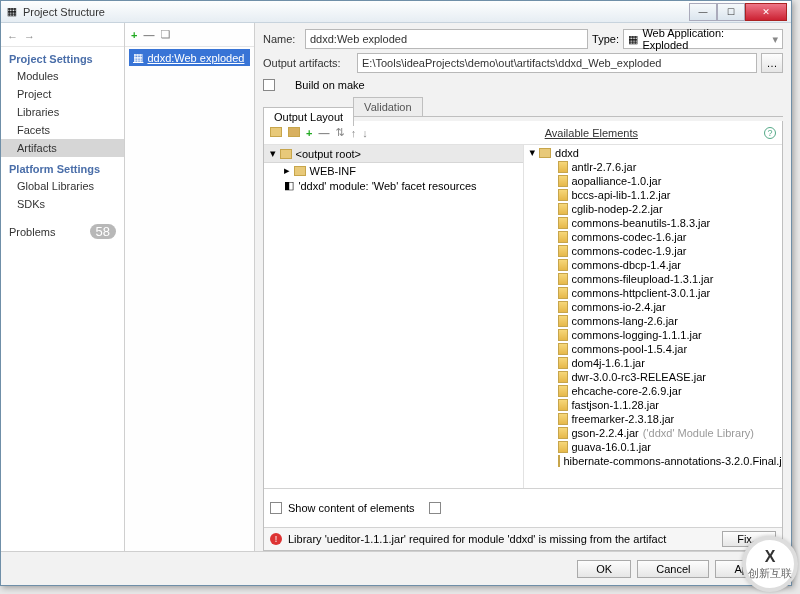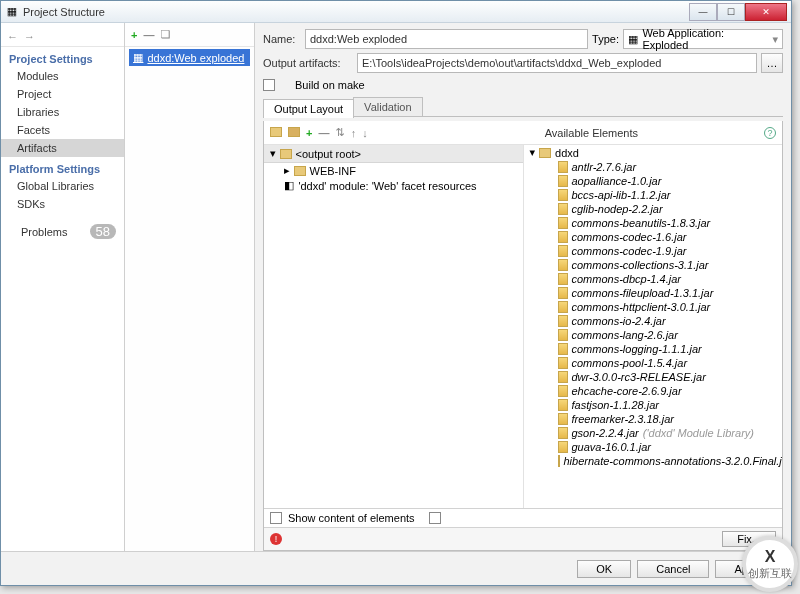--- a/index.html
+++ b/index.html
@@ -9,57 +9,57 @@
 .titlebar .title { flex: 1; color: #333; padding-left: 4px; }
 .titlebar .winbtns { display: flex; gap: 0; }
 .winbtn { width: 28px; height: 18px; border: 1px solid #aab; background: linear-gradient(#f6f9fb,#dbe5ee); display: flex; align-items: center; justify-content: center; font-size: 9px; color: #333; }
 .winbtn.close { background: linear-gradient(#e78,#c23); color: #fff; border-color: #a22; width: 42px; }
 .body { display: flex; height: calc(100% - 22px - 34px); }
 .sidebar { width: 124px; background: #fff; border-right: 1px solid #cfcfcf; display: flex; flex-direction: column; }
 .sidetools { height: 24px; border-bottom: 1px solid #e6e6e6; display: flex; align-items: center; gap: 6px; padding: 0 6px; color: #888; }
 .sidehdr { color: #4a6ea9; font-weight: bold; padding: 6px 8px 2px 8px; }
 .sideitem { padding: 3px 8px 3px 16px; color: #333; cursor: default; }
 .sideitem.sel { background: #d6d6d6; }
-.sideitem.prob { display: flex; justify-content: space-between; align-items: center; padding-left: 20px; gap: 20px; }
+.sideitem.prob { display: flex; justify-content: space-between; align-items: center; padding-left: 8px; gap: 20px; }
 .badge { background: #b8b8b8; color: #fff; border-radius: 8px; padding: 0 6px; font-size: 13px; }
 .mid { width: 130px; background: #fefefe; border-right: 1px solid #cfcfcf; }
 .midtools { height: 24px; border-bottom: 1px solid #e6e6e6; display: flex; align-items: center; gap: 6px; padding: 0 6px; }
 .plus { color: #2a2; font-weight: bold; }
 .minus { color: #888; font-weight: bold; }
 .miditem { margin: 2px 4px; padding: 2px 4px; background: #3874d6; color: #fff; text-decoration: underline; display: flex; align-items: center; gap: 4px; }
 .main { flex: 1; background: #f2f2f2; display: flex; flex-direction: column; padding: 6px 8px 0 8px; gap: 4px; }
 .row { display: flex; align-items: center; gap: 4px; }
 .lbl { color: #333; width: 90px; }
 .txt { flex: 1; height: 20px; border: 1px solid #b8b8b8; background: #fff; padding: 2px 4px; color: #333; }
 .typecombo { width: 160px; height: 20px; border: 1px solid #b8b8b8; background: #fff; display: flex; align-items: center; padding: 0 4px; gap: 4px; }
 .dotbtn { width: 22px; height: 20px; border: 1px solid #b8b8b8; background: linear-gradient(#fdfdfd,#e6e6e6); text-align: center; line-height: 18px; }
 .chkrow { display: flex; align-items: center; gap: 20px; padding: 2px 0; }
 .chk { width: 12px; height: 12px; border: 1px solid #888; background: #fff; }
 .tabs { display: flex; border-bottom: 1px solid #bfbfbf; }
 .tab { padding: 3px 10px; border: 1px solid #bfbfbf; border-bottom: none; background: #ededed; color: #555; margin-right: -1px; }
-.tab.active { background: #fff; color: #000; position: relative; top: 2px; }
+.tab.active { background: #fff; color: #000; position: relative; top: 10px; }
 .layoutbody { flex: 1; background: #fff; border: 1px solid #bfbfbf; border-top: none; display: flex; flex-direction: column; min-height: 0; }
 .layouttools { height: 24px; border-bottom: 1px solid #e2e2e2; display: flex; align-items: center; padding: 0 6px; gap: 6px; }
 .splitpane { flex: 1; display: flex; min-height: 0; }
 .leftpane { flex: 1; border-right: 1px solid #e2e2e2; overflow: auto; }
 .rightpane { flex: 1; overflow: auto; }
 .treehdr { background: #e9e9e9; padding: 2px 6px; border-bottom: 1px solid #d6d6d6; display: flex; align-items: center; gap: 4px; }
 .treeitem { padding: 1px 6px 1px 20px; display: flex; align-items: center; gap: 4px; white-space: nowrap; }
-.treeitem.l2 { padding-left: 34px; font-style: italic; }
+.treeitem.l2 { padding-left: 34px; }
 .folder { width: 12px; height: 10px; background: #e8c979; border: 1px solid #c7a54b; display: inline-block; }
 .jar { width: 10px; height: 12px; background: linear-gradient(#f6d77a,#e6b84a); border: 1px solid #c7a54b; display: inline-block; }
-.bottombar { border-top: 1px solid #d2d2d2; padding: 3px 6px; display: flex; align-items: center; gap: 6px; }
+.bottombar { border-top: 1px solid #d2d2d2; padding: 13px 6px; display: flex; align-items: center; gap: 6px; }
 .errrow { border-top: 1px solid #d2d2d2; background: #f6f6f6; padding: 3px 6px; display: flex; align-items: center; gap: 6px; }
 .erricon { width: 12px; height: 12px; border-radius: 50%; background: #d33; color: #fff; text-align: center; line-height: 12px; font-size: 9px; }
 .fixbtn { margin-left: auto; padding: 1px 14px; border: 1px solid #aaa; background: linear-gradient(#fdfdfd,#e6e6e6); }
 .footer { position: absolute; left: 0; right: 0; bottom: 0; height: 34px; background: #f2f2f2; border-top: 1px solid #cfcfcf; display: flex; align-items: center; justify-content: flex-end; padding: 0 10px; gap: 6px; }
 .btn { padding: 2px 18px; border: 1px solid #aaa; background: linear-gradient(#fdfdfd,#e6e6e6); }
 .watermark { position: absolute; right: 2px; bottom: 2px; width: 56px; height: 56px; border-radius: 50%; background: #fff; border: 4px solid #ddd; display: flex; flex-direction: column; align-items: center; justify-content: center; font-size: 8px; color: #666; box-shadow: 0 0 4px rgba(0,0,0,0.2); }
 .watermark .big { font-size: 16px; font-weight: bold; color: #333; }
-.availhdr { color: #333; margin-left: auto; margin-right: 120px; }
+.availhdr { color: #333; margin-left: auto; margin-right: 120px; text-decoration: underline; }
 .help { color: #5a8; border: 1px solid #5a8; border-radius: 50%; width: 12px; height: 12px; text-align: center; line-height: 11px; font-size: 9px; }
 .arrow { color: #888; }
 .iconbox { width: 14px; height: 14px; display: inline-flex; align-items: center; justify-content: center; }
 .gray { color: #999; }
 </style>
 </head>
 <body>
 
 <div class="window">
   <div class="titlebar">
@@ -190,24 +190,20 @@
                 <div class="treeitem l2">
                   <span class="jar"></span> 
                   <span>commons-codec-1.6.jar</span>
                 </div>
                 <div class="treeitem l2">
                   <span class="jar"></span> 
                   <span>commons-codec-1.9.jar</span>
                 </div>
                 <div class="treeitem l2">
                   <span class="jar"></span> 
-                  <span>commons-collections-3.1.jar</span>
-                </div>
-                <div class="treeitem l2">
-                  <span class="jar"></span> 
                   <span>commons-dbcp-1.4.jar</span>
                 </div>
                 <div class="treeitem l2">
                   <span class="jar"></span> 
                   <span>commons-fileupload-1.3.1.jar</span>
                 </div>
                 <div class="treeitem l2">
                   <span class="jar"></span> 
                   <span>commons-httpclient-3.0.1.jar</span>
                 </div>
@@ -219,20 +215,24 @@
                   <span class="jar"></span> 
                   <span>commons-lang-2.6.jar</span>
                 </div>
                 <div class="treeitem l2">
                   <span class="jar"></span> 
                   <span>commons-logging-1.1.1.jar</span>
                 </div>
                 <div class="treeitem l2">
                   <span class="jar"></span> 
                   <span>commons-pool-1.5.4.jar</span>
+                </div>
+                <div class="treeitem l2">
+                  <span class="jar"></span> 
+                  <span>dom4j-1.6.1.jar</span>
                 </div>
                 <div class="treeitem l2">
                   <span class="jar"></span> 
                   <span>dwr-3.0.0-rc3-RELEASE.jar</span>
                 </div>
                 <div class="treeitem l2">
                   <span class="jar"></span> 
                   <span>ehcache-core-2.6.9.jar</span>
                 </div>
                 <div class="treeitem l2">
@@ -259,20 +259,21 @@
               </div>
           </div>
         </div>
         <div class="bottombar">
           <div class="chk"></div>
           <span>Show content of elements</span>
           <div class="chk" style="margin-left:8px"></div>
         </div>
         <div class="errrow">
           <span class="erricon">!</span>
+          <span>Library 'ueditor-1.1.1.jar' required for module 'ddxd' is missing from the artifact</span>
           <div class="fixbtn">Fix...</div>
         </div>
       </div>
     </div>
   </div>
 
   <div class="footer">
     <div class="btn">OK</div>
     <div class="btn">Cancel</div>
     <div class="btn">Apply</div>

